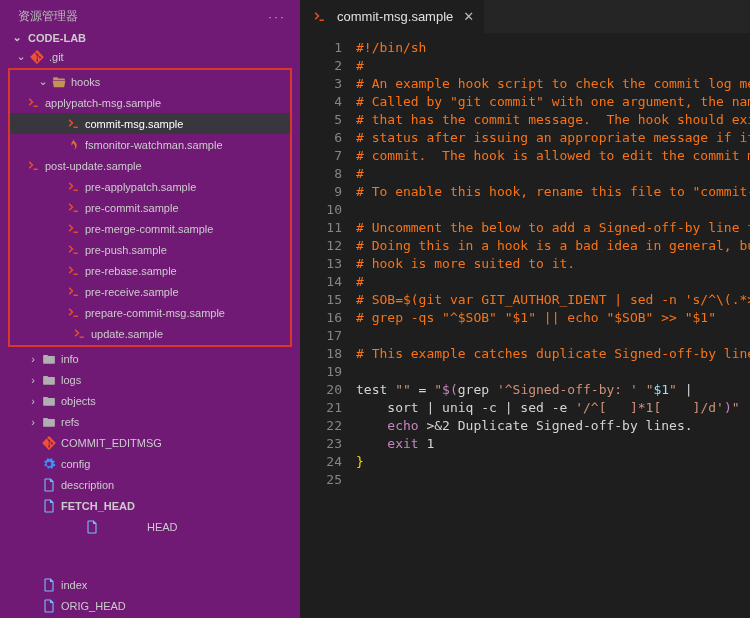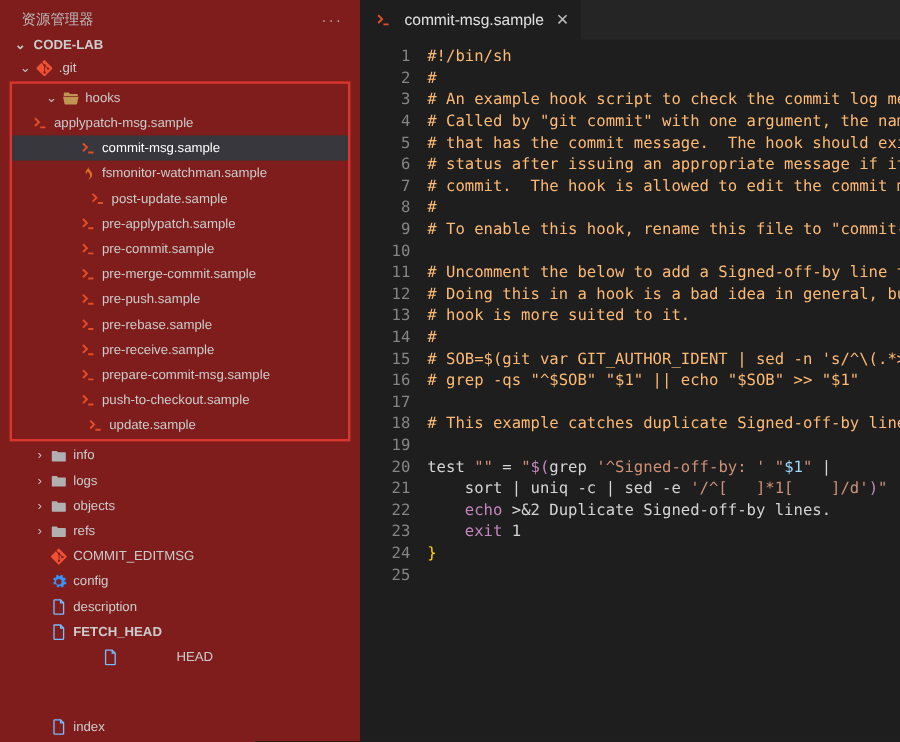--- a/index.html
+++ b/index.html
@@ -1,18 +1,18 @@
 <!DOCTYPE html>
 <html><head>
 <meta charset="utf-8">
 <style>
 * { margin:0; padding:0; box-sizing:border-box; }
 body { background:#1e1e1e; color:#ccc; font-family:"Segoe UI",Arial,sans-serif; font-size:13px; overflow:hidden; width:750px; height:618px; }
 .app { display:flex; height:618px; }
-.sidebar { width:300px; background:#7f1d1d; display:flex; flex-direction:column; }
+.sidebar { width:300px; background:#701a75; display:flex; flex-direction:column; }
 .sb-header { display:flex; align-items:center; justify-content:space-between; padding:8px 14px 4px 18px; color:#bbb; font-size:12px; }
 .dots { color:#bbb; letter-spacing:2px; cursor:pointer; }
 .sb-section { padding:2px 10px; font-size:11px; font-weight:700; color:#ccc; display:flex; align-items:center; gap:4px; cursor:pointer; }
 .tree { overflow:auto; padding-bottom:10px; }
 .row { display:flex; align-items:center; height:21px; cursor:pointer; color:#ccc; white-space:nowrap; }
 .row.active { background:#37373d; color:#fff; }
 .chev { width:14px; display:inline-flex; justify-content:center; color:#c5c5c5; font-size:11px; }
 .icon { width:18px; display:inline-flex; justify-content:center; margin-right:3px; }
 .label { font-size:11px; }
 .highlight-box { border:2px solid #d9362e; margin:1px 8px 1px 8px; padding-top:1px; padding-bottom:1px; }
@@ -26,21 +26,21 @@
 .i-file { color:#75beff; }
 .editor { flex:1; background:#1e1e1e; display:flex; flex-direction:column; min-width:0; }
 .tabs { display:flex; background:#252526; height:33px; align-items:stretch; }
 .tab { display:flex; align-items:center; gap:6px; padding:0 10px; background:#1e1e1e; color:#e0e0e0; font-size:13px; cursor:pointer; border-right:1px solid #252526; }
 .tab .close { color:#bbb; font-size:13px; margin-left:4px; }
 .code { flex:1; display:flex; font-family:Menlo,Consolas,monospace; font-size:13px; line-height:18px; overflow:hidden; }
 .gutter { text-align:right; color:#858585; padding:6px 14px 0 0; user-select:none; width:56px; }
 .gutter div { height:18px; }
 .lines { padding:6px 0 0 0; flex:1; overflow:hidden; }
 .lines div.line { height:18px; white-space:pre; }
-.c-comment { color:#fdba74; }
+.c-comment { color:#f97316; }
 .c-key { color:#c586c0; }
 .c-str { color:#ce9178; }
 .c-op { color:#d4d4d4; }
 .c-var { color:#9cdcfe; }
 .c-brace { color:#ffd700; }
 </style>
 </head>
 <body>
 
 <div class="app">
@@ -99,21 +99,21 @@
             </div>
             <div class="row" style="padding-left: 40px;">
               <span class="chev"></span>
               <span class="icon i-fire">
                 <svg width="13" height="13" viewBox="0 0 24 24" fill="currentColor">
                   <path d="M12 2c0 4-4 5-4 9 0 1 .3 2 1 2.7C9 12 11 11 11 9c2 2 4 4 4 7 0 3-2 6-5 6 4 0 8-3 8-8 0-6-6-7-6-12z"></path>
                 </svg>
               </span>
               <span class="label">fsmonitor-watchman.sample</span>
             </div>
-            <div class="row" style=" margin-left: 48px;">
+            <div class="row" style="">
               <span class="chev"></span>
               <span class="icon i-sh">
                 <svg width="13" height="13" viewBox="0 0 24 24" fill="none" stroke="currentColor" stroke-width="3">
                   <path d="M4 17l6-6-6-6M12 19h8"></path>
                 </svg>
               </span>
               <span class="label">post-update.sample</span>
             </div>
             <div class="row" style="padding-left: 40px;">
               <span class="chev"></span>
@@ -170,29 +170,20 @@
               <span class="label">pre-receive.sample</span>
             </div>
             <div class="row" style="padding-left: 40px;">
               <span class="chev"></span>
               <span class="icon i-sh">
                 <svg width="13" height="13" viewBox="0 0 24 24" fill="none" stroke="currentColor" stroke-width="3">
                   <path d="M4 17l6-6-6-6M12 19h8"></path>
                 </svg>
               </span>
               <span class="label">prepare-commit-msg.sample</span>
-            </div>
-            <div class="row" style="padding-left: 40px;">
-              <span class="chev"></span>
-              <span class="icon i-sh">
-                <svg width="13" height="13" viewBox="0 0 24 24" fill="none" stroke="currentColor" stroke-width="3">
-                  <path d="M4 17l6-6-6-6M12 19h8"></path>
-                </svg>
-              </span>
-              <span class="label">push-to-checkout.sample</span>
             </div>
             <div class="row" style="padding-left: 46px;">
               <span class="chev"></span>
               <span class="icon i-sh">
                 <svg width="13" height="13" viewBox="0 0 24 24" fill="none" stroke="currentColor" stroke-width="3">
                   <path d="M4 17l6-6-6-6M12 19h8"></path>
                 </svg>
               </span>
               <span class="label">update.sample</span>
             </div>

